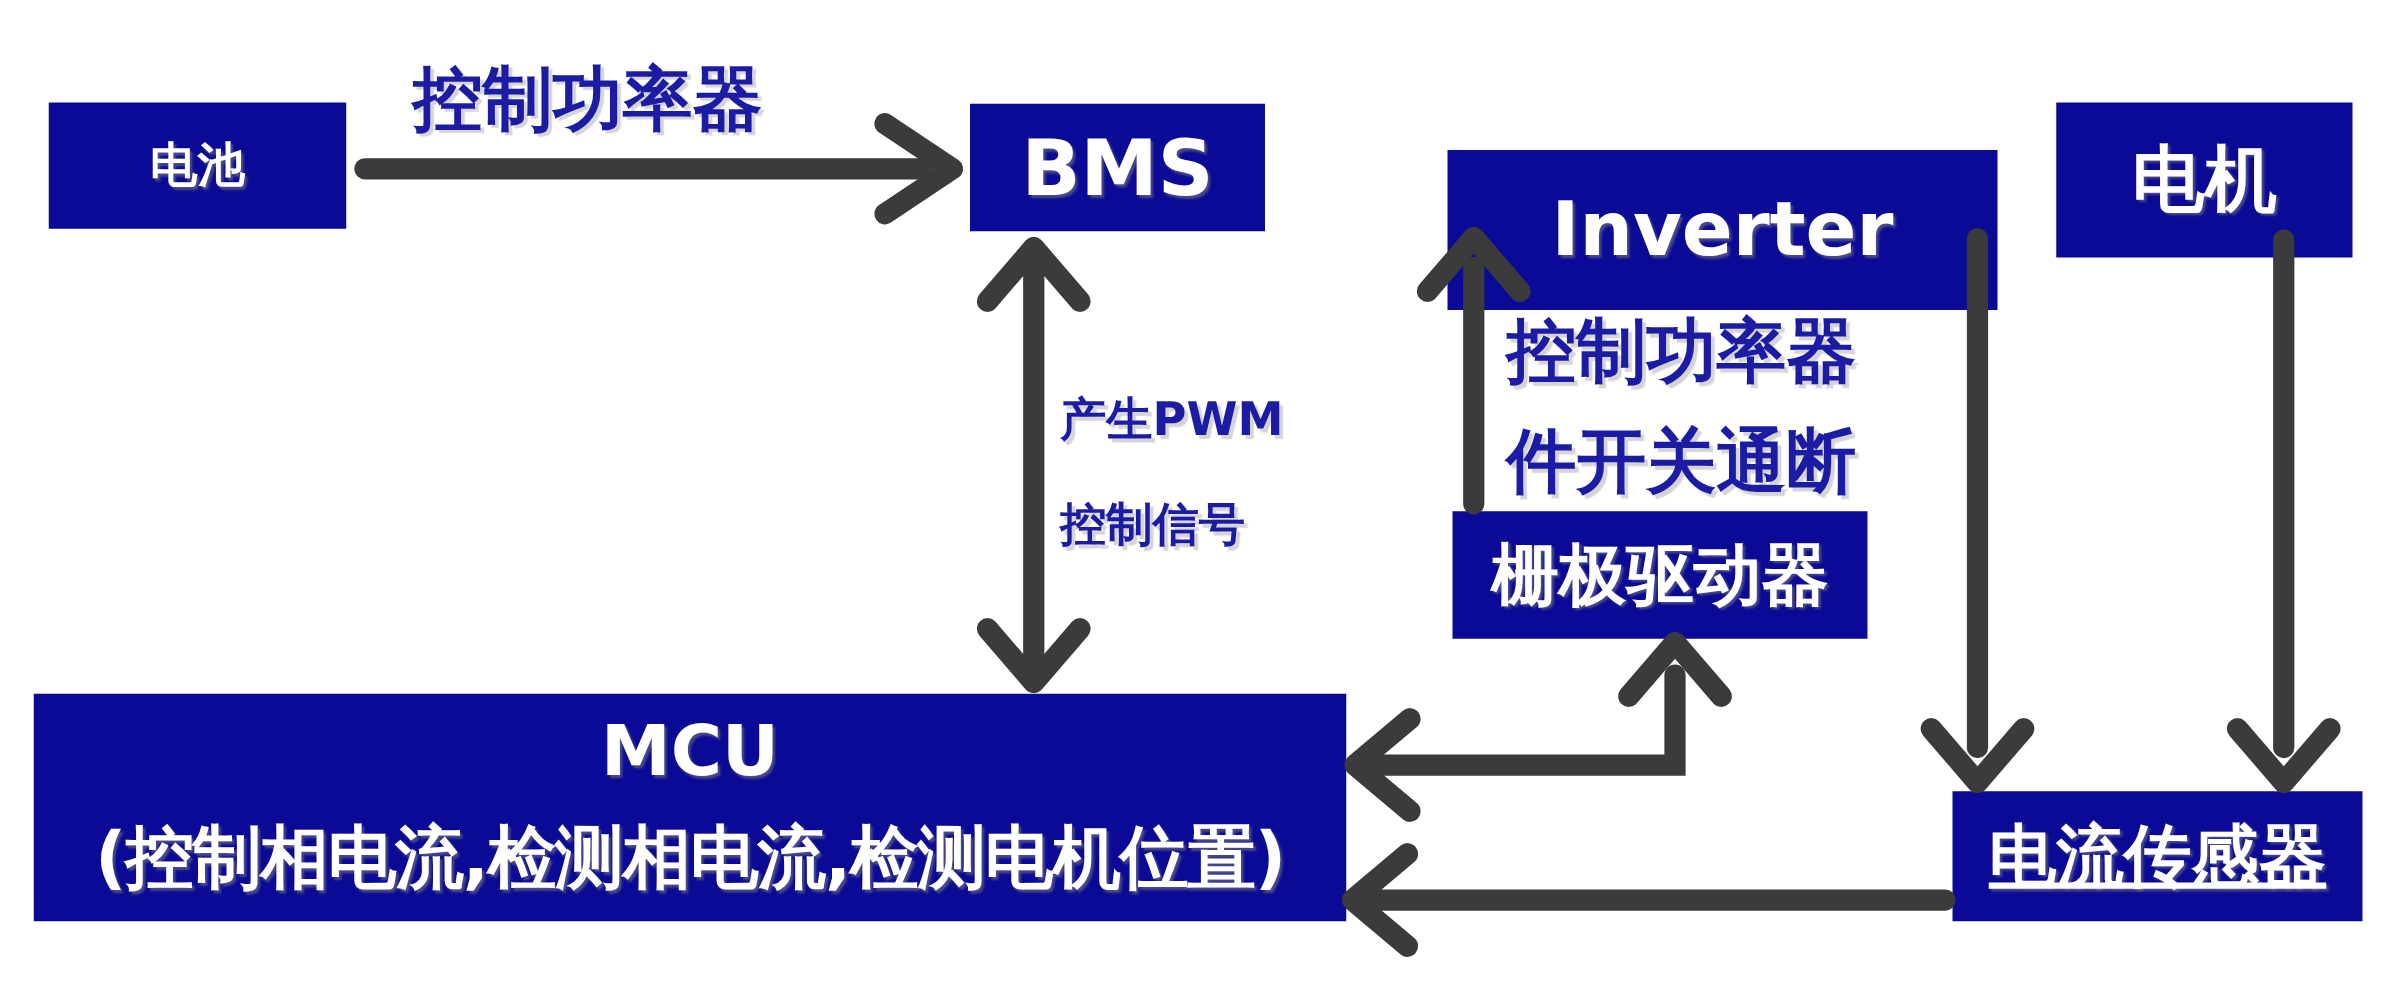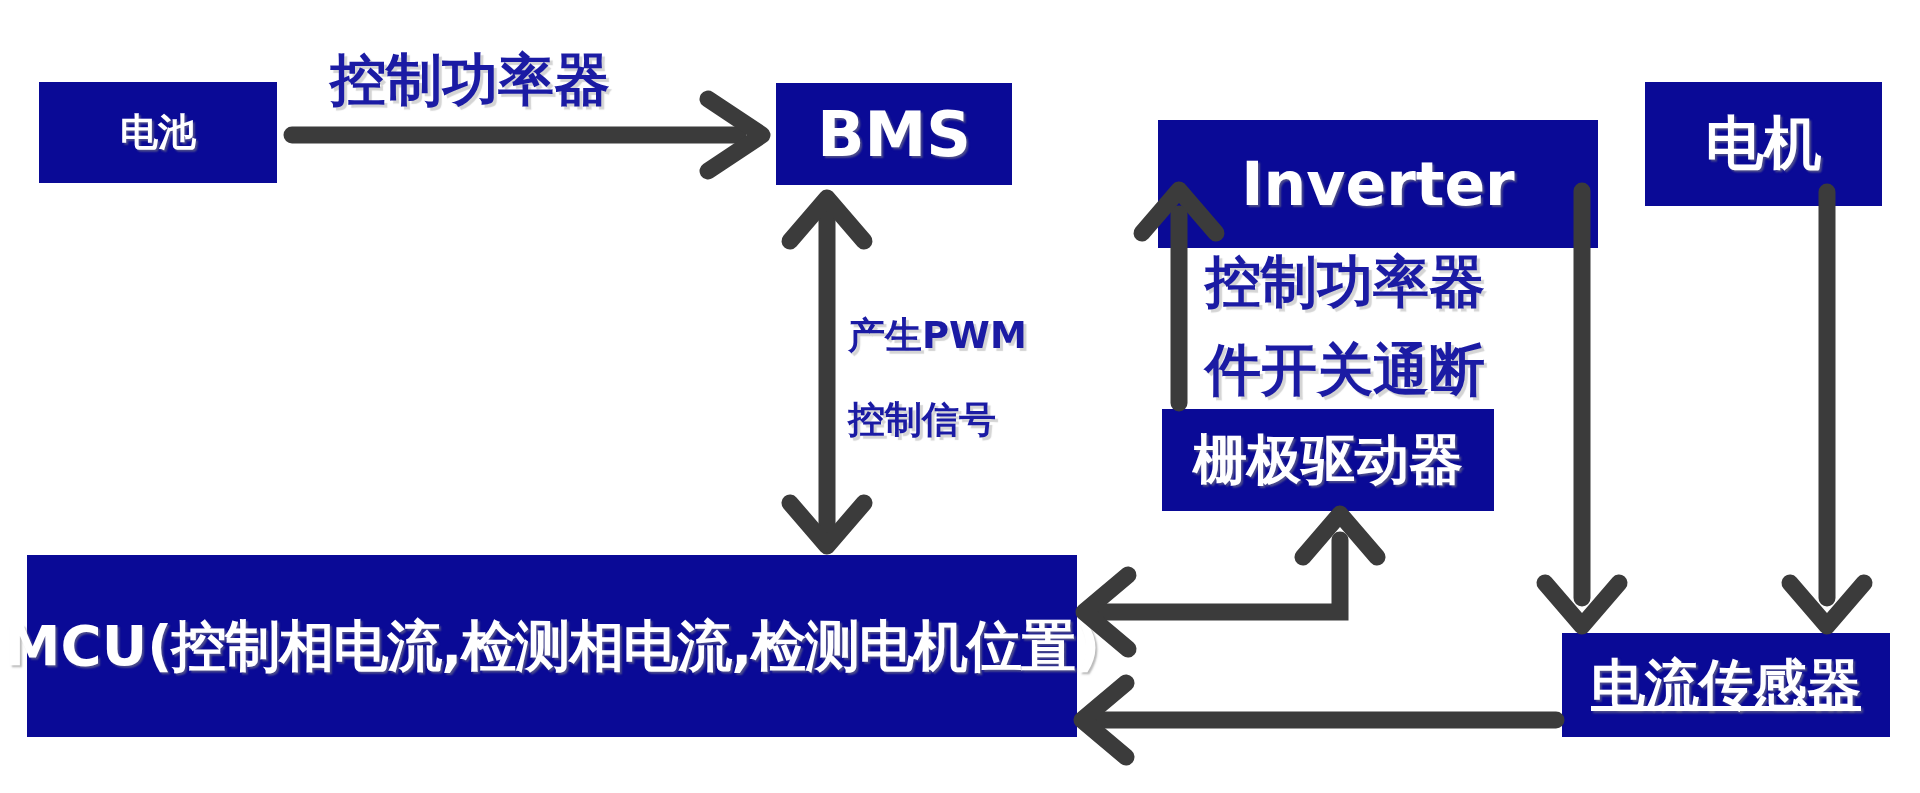--- a/index.html
+++ b/index.html
@@ -22,21 +22,21 @@
     text-shadow:2px 2px 2px rgba(130,130,130,0.55);
   }
   .b-battery{left:39px;top:82px;width:238px;height:101px;font-size:38px;}
   .b-bms{left:776px;top:83px;width:236px;height:102px;font-size:62px;}
   .b-inverter{left:1158px;top:82px;width:440px;height:128px;font-size:60px;margin-top:38px;}
   .b-motor{left:1645px;top:82px;width:237px;height:124px;font-size:58px;}
   .b-gate{left:1162px;top:409px;width:332px;height:102px;font-size:54px;}
   .b-sensor{left:1562px;top:633px;width:328px;height:104px;font-size:54px;text-decoration:underline;}
   .b-mcu{
     left:27px;top:555px;width:1050px;height:182px;
-    flex-direction:row;justify-content:center;
+    flex-direction:column;justify-content:center;
     font-size:56px;line-height:80px;
   }
   .b-mcu .mcu-sub{font-size:55px;line-height:88px;letter-spacing:-1px;white-space:nowrap;}
   .lbl{
     position:absolute;
     color:#1b1ba4;
     font-weight:bold;
     z-index:1;
     white-space:nowrap;
     text-shadow:3px 3px 1px rgba(160,160,160,0.45);

